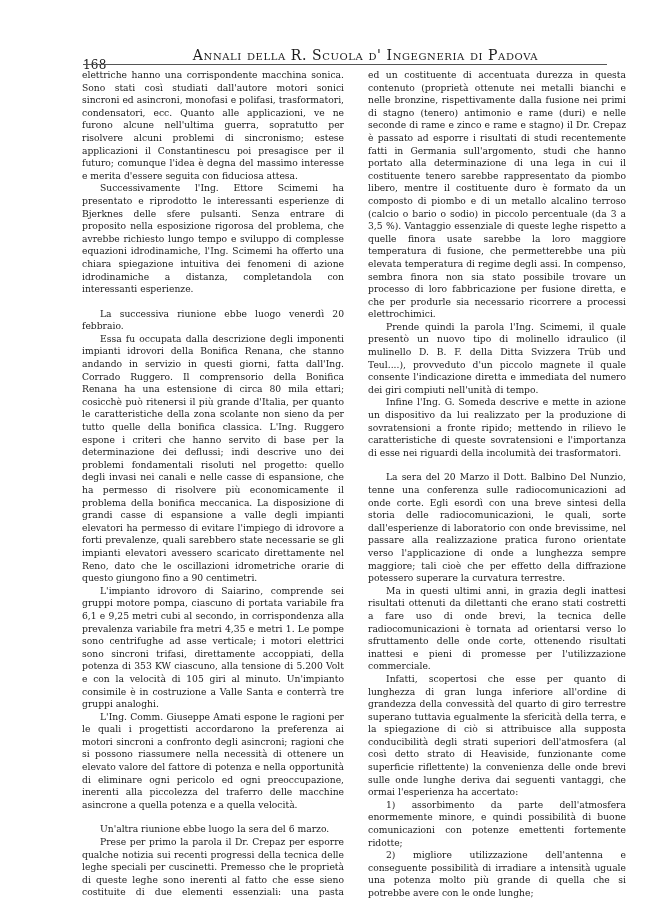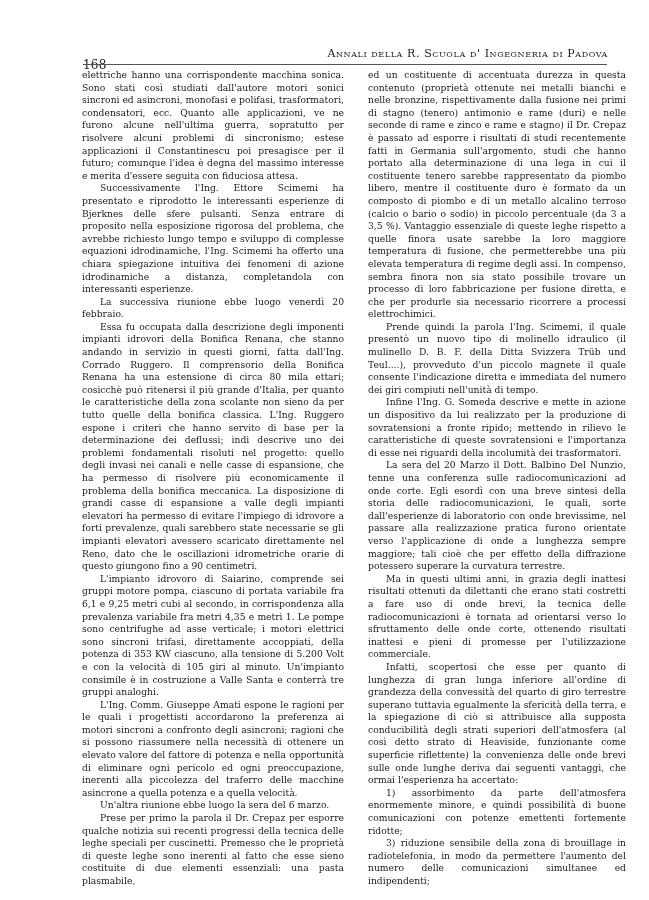--- a/index.html
+++ b/index.html
@@ -1,29 +1,29 @@
 <!DOCTYPE html>
 <html><head>
 <meta charset="utf-8">
 <style>
   html,body{margin:0;padding:0;background:#fff;}
   body{width:649px;height:900px;position:relative;overflow:hidden;
        font-family:"DejaVu Serif","Liberation Serif",serif;color:#1a1a1a;}
   .header{position:absolute;left:83px;top:46px;width:525px;height:18px;}
   .pageno{position:absolute;left:0;top:12px;font-size:12px;letter-spacing:0.2px;}
-  .running{position:absolute;left:0;right:0;top:1px;text-align:right;font-size:11px;
+  .running{position:absolute;left:0;right:0;top:1px;text-align:center;font-size:14px;
            font-variant:small-caps;letter-spacing:0.6px;padding-left:40px;}
   .rule{position:absolute;left:83px;top:64px;width:524px;height:1px;background:#555;}
   .col{position:absolute;top:69px;width:262px;font-size:9.2px;line-height:12.6px;
        text-align:justify;}
   .col.left{left:82px;}
   .col.right{left:368px;width:258px;}
   .col p{margin:0;text-indent:18px;}
   .col p.cont{text-indent:0;}
-  .col p.gap{margin-top:0;}
+  .col p.gap{margin-top:12px;}
   .col p.item{text-indent:18px;}
   .col span.it{}
 </style>
 </head>
 <body>
 
 <div class="header">
   <span class="pageno">168</span>
   <span class="running">Annali della R. Scuola d' Ingegneria di Padova</span>
 </div>
@@ -40,14 +40,15 @@
     <p><span>Prese per primo la parola il Dr. </span><span class="it">Crepaz</span><span> per esporre qualche notizia sui recenti progressi della tecnica delle leghe speciali per cuscinetti. Premesso che le proprietà di queste leghe sono inerenti al fatto che esse sieno costituite di due elementi essenziali: una pasta plasmabile,</span></p>
   </div>
 <div class="col right" id="col-right">
     <p class="cont"><span>ed un costituente di accentuata durezza in questa contenuto (proprietà ottenute nei metalli bianchi e nelle bronzine, rispettivamente dalla fusione nei primi di stagno (tenero) antimonio e rame (duri) e nelle seconde di rame e zinco e rame e stagno) il Dr. Crepaz è passato ad esporre i risultati di studi recentemente fatti in Germania sull'argomento, studi che hanno portato alla determinazione di una lega in cui il costituente tenero sarebbe rappresentato da piombo libero, mentre il costituente duro è formato da un composto di piombo e di un metallo alcalino terroso (calcio o bario o sodio) in piccolo percentuale (da 3 a 3,5 %). Vantaggio essenziale di queste leghe rispetto a quelle finora usate sarebbe la loro maggiore temperatura di fusione, che permetterebbe una più elevata temperatura di regime degli assi. In compenso, sembra finora non sia stato possibile trovare un processo di loro fabbricazione per fusione diretta, e che per produrle sia necessario ricorrere a processi elettrochimici.</span></p>
     <p><span>Prende quindi la parola l'Ing. </span><span class="it">Scimemi,</span><span> il quale presentò un nuovo tipo di molinello idraulico (il mulinello D. B. F. della Ditta Svizzera Trüb und Teul....), provveduto d'un piccolo magnete il quale consente l'indicazione diretta e immediata del numero dei giri compiuti nell'unità di tempo.</span></p>
     <p><span>Infine l'Ing. </span><span class="it">G. Someda</span><span> descrive e mette in azione un dispositivo da lui realizzato per la produzione di sovratensioni a fronte ripido; mettendo in rilievo le caratteristiche di queste sovratensioni e l'importanza di esse nei riguardi della incolumità dei trasformatori.</span></p>
     <p class="gap"><span>La sera del 20 Marzo il Dott. </span><span class="it">Balbino Del Nunzio,</span><span> tenne una conferenza sulle </span><span class="it">radiocomunicazioni ad onde corte.</span><span> Egli esordì con una breve sintesi della storia delle radiocomunicazioni, le quali, sorte dall'esperienze di laboratorio con onde brevissime, nel passare alla realizzazione pratica furono orientate verso l'applicazione di onde a lunghezza sempre maggiore; tali cioè che per effetto della diffrazione potessero superare la curvatura terrestre.</span></p>
     <p><span>Ma in questi ultimi anni, in grazia degli inattesi risultati ottenuti da dilettanti che erano stati costretti a fare uso di onde brevi, la tecnica delle radiocomunicazioni è tornata ad orientarsi verso lo sfruttamento delle onde corte, ottenendo risultati inattesi e pieni di promesse per l'utilizzazione commerciale.</span></p>
     <p><span>Infatti, scopertosi che esse per quanto di lunghezza di gran lunga inferiore all'ordine di grandezza della convessità del quarto di giro terrestre superano tuttavia egualmente la sfericità della terra, e la spiegazione di ciò si attribuisce alla supposta conducibilità degli strati superiori dell'atmosfera (al così detto strato di Heaviside, funzionante come superficie riflettente) la convenienza delle onde brevi sulle onde lunghe deriva dai seguenti vantaggi, che ormai l'esperienza ha accertato:</span></p>
     <p class="item"><span>1) assorbimento da parte dell'atmosfera enormemente minore, e quindi possibilità di buone comunicazioni con potenze emettenti fortemente ridotte;</span></p>
+    <p class="item"><span>2) migliore utilizzazione dell'antenna e conseguente possibilità di irradiare a intensità uguale una potenza molto più grande di quella che si potrebbe avere con le onde lunghe;</span></p>
     <p class="item"><span>3) riduzione sensibile della zona di </span><span class="it">brouillage</span><span> in radiotelefonia, in modo da permettere l'aumento del numero delle comunicazioni simultanee ed indipendenti;</span></p>
   </div>
 
 </body></html>

